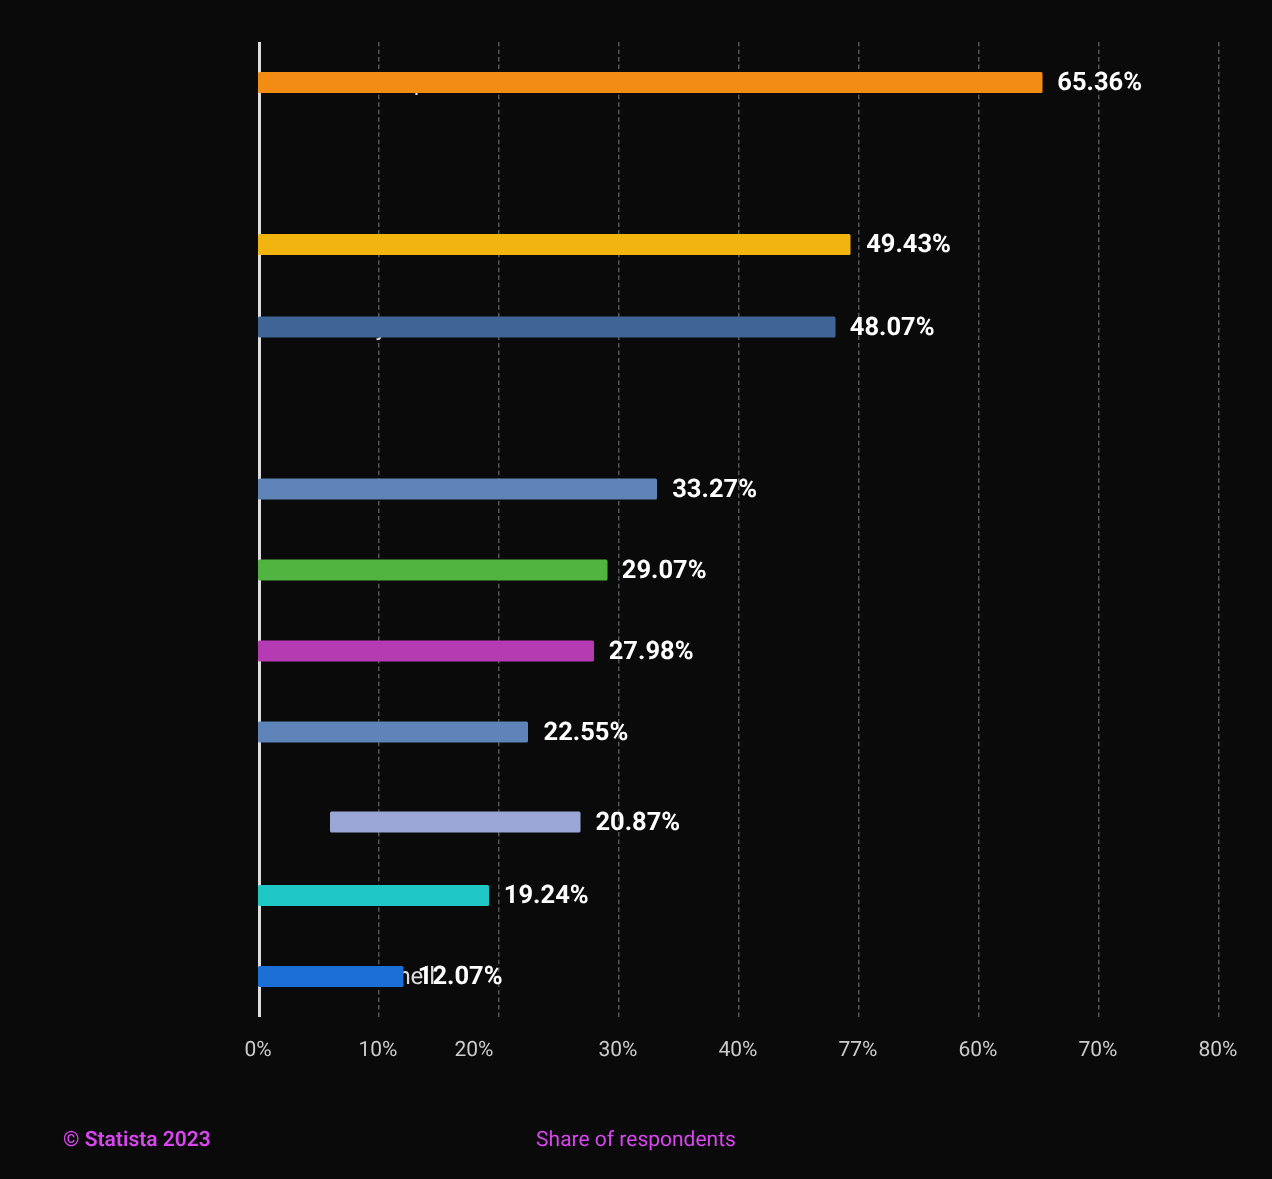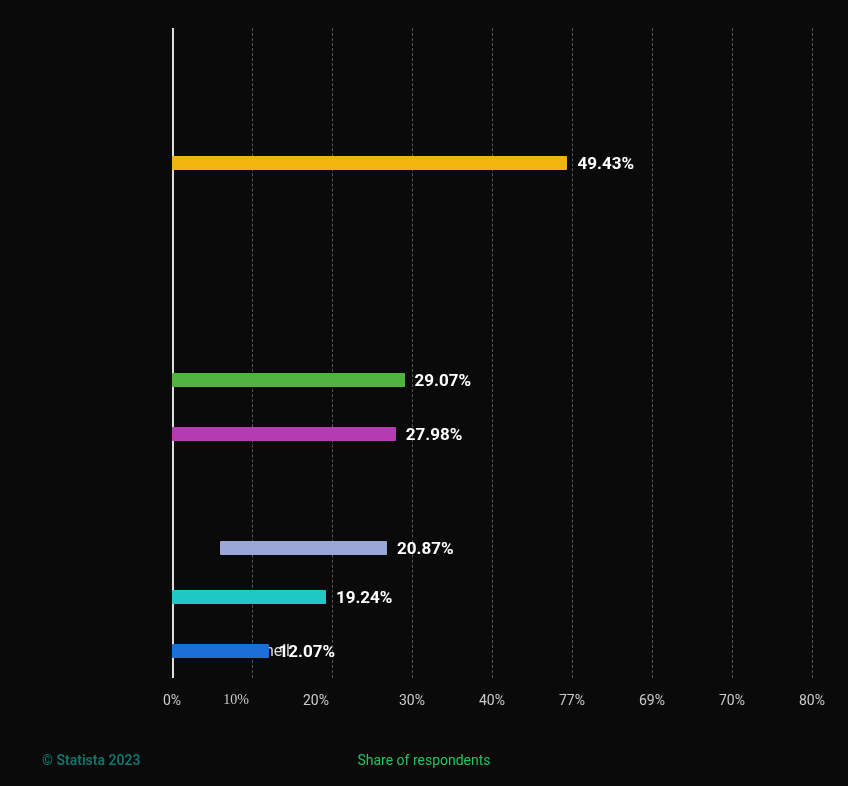--- a/index.html
+++ b/index.html
@@ -92,72 +92,92 @@
     position: absolute;
     left: 42px;
     right: 42px;
     bottom: 18px;
     height: 24px;
   }
   .src {
     position: absolute;
     left: 0;
     bottom: 0;
-    color: #0f766e;
+    color: #d946ef;
     font-size: 14px;
     font-weight: 600;
   }
   .xlabel {
     position: absolute;
     left: 0;
     right: 0;
     bottom: 0;
     text-align: center;
-    color: #22c55e;
+    color: #d946ef;
     font-size: 14px;
   }
 </style>
 </head>
 <body>
 
 <div class="chart-wrap">
   <div class="plot">
     <div class="plot-inner" id="plot-inner">
         <div class="baseline" style="left: 0px;"></div>
         <div class="tick-label" style="left: 0px;">0%</div>
         <div class="gridline" style="left: 80px;"></div>
-        <div class="tick-label" style="left: 64px; font-family: Liberation Serif, serif;">10%</div>
+        <div class="tick-label" style="left: 80px;">10%</div>
         <div class="gridline" style="left: 160px;"></div>
         <div class="tick-label" style="left: 144px;">20%</div>
         <div class="gridline" style="left: 240px;"></div>
         <div class="tick-label" style="left: 240px;">30%</div>
         <div class="gridline" style="left: 320px;"></div>
         <div class="tick-label" style="left: 320px;">40%</div>
         <div class="gridline" style="left: 400px;"></div>
         <div class="tick-label" style="left: 400px;">77%</div>
         <div class="gridline" style="left: 480px;"></div>
-        <div class="tick-label" style="left: 480px;">69%</div>
+        <div class="tick-label" style="left: 480px;">60%</div>
         <div class="gridline" style="left: 560px;"></div>
         <div class="tick-label" style="left: 560px;">70%</div>
         <div class="gridline" style="left: 640px;"></div>
         <div class="tick-label" style="left: 640px;">80%</div>
+        <div class="row" style="top: 0px; height: 54.1667px;">
+          <div class="y-label">JaveScript</div>
+          <div class="bar" style="width: 522.88px; background: rgb(242, 140, 19);"></div>
+          <div class="val-label" style="left: 532.88px;">65.36%</div>
+        </div>
         <div class="row" style="top: 108.333px; height: 54.1667px;">
           <div class="y-label">SQL</div>
           <div class="bar" style="width: 395.44px; background: rgb(242, 180, 14);"></div>
           <div class="val-label" style="left: 405.44px;">49.43%</div>
+        </div>
+        <div class="row" style="top: 162.5px; height: 54.1667px;">
+          <div class="y-label">Python</div>
+          <div class="bar" style="width: 384.56px; background: rgb(62, 101, 149);"></div>
+          <div class="val-label" style="left: 394.56px;">48.07%</div>
+        </div>
+        <div class="row" style="top: 270.833px; height: 54.1667px;">
+          <div class="y-label">Java</div>
+          <div class="bar" style="width: 266.16px; background: rgb(95, 132, 183);"></div>
+          <div class="val-label" style="left: 276.16px;">33.27%</div>
         </div>
         <div class="row" style="top: 325px; height: 54.1667px;">
           <div class="y-label">Bash/Shell</div>
           <div class="bar" style="width: 232.56px; background: rgb(82, 180, 64);"></div>
           <div class="val-label" style="left: 242.56px;">29.07%</div>
         </div>
         <div class="row" style="top: 379.167px; height: 54.1667px;">
           <div class="y-label">C#</div>
           <div class="bar" style="width: 223.84px; background: rgb(181, 59, 178);"></div>
           <div class="val-label" style="left: 233.84px;">27.98%</div>
+        </div>
+        <div class="row" style="top: 433.333px; height: 54.1667px;">
+          <div class="y-label">C++</div>
+          <div class="bar" style="width: 180.4px; background: rgb(95, 132, 183);"></div>
+          <div class="val-label" style="left: 190.4px;">22.55%</div>
         </div>
         <div class="row" style="top: 493px; height: 54.1667px; margin-left: 48px;">
           <div class="y-label">PHP</div>
           <div class="bar" style="width: 166.96px; background: rgb(154, 167, 214);"></div>
           <div class="val-label" style="left: 176.96px;">20.87%</div>
         </div>
         <div class="row" style="top: 541.667px; height: 54.1667px;">
           <div class="y-label">C</div>
           <div class="bar" style="width: 153.92px; background: rgb(31, 200, 197);"></div>
           <div class="val-label" style="left: 163.92px;">19.24%</div>

